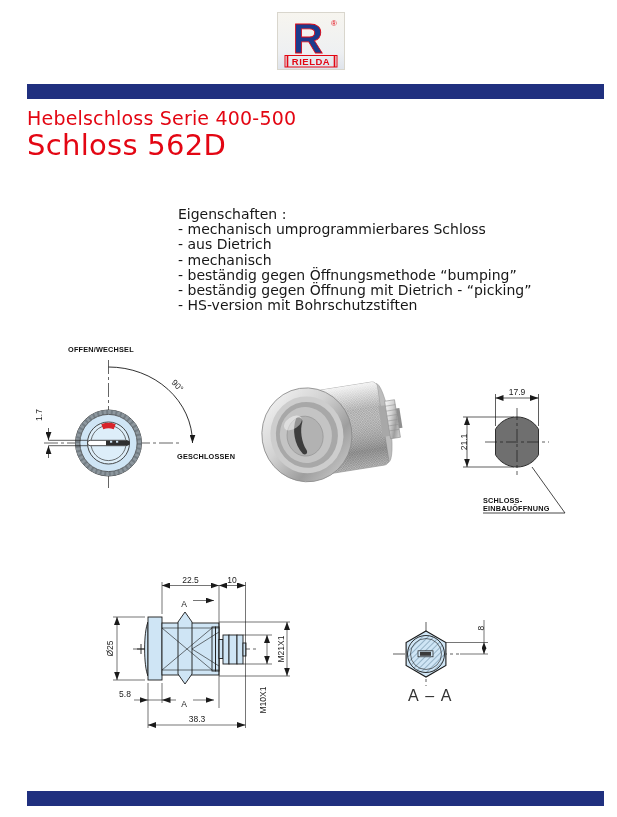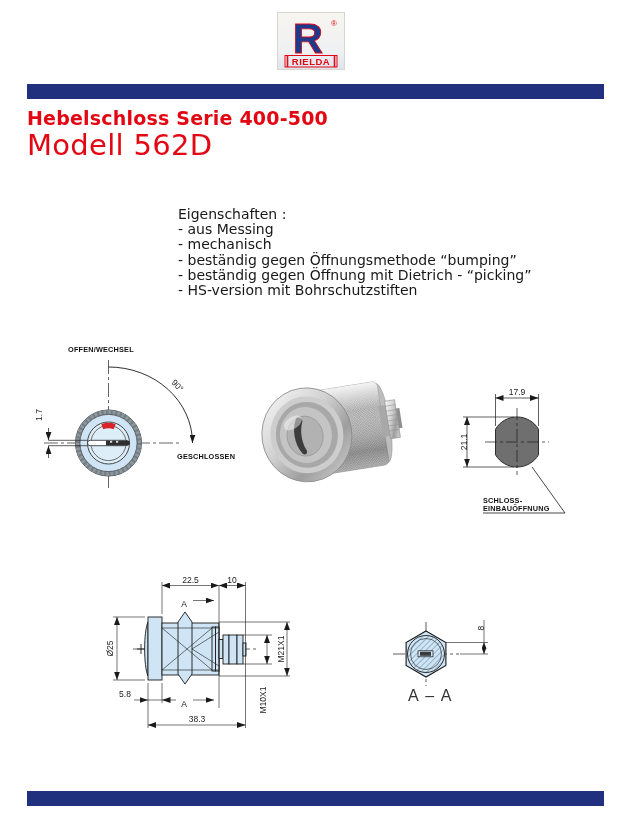--- a/index.html
+++ b/index.html
@@ -4,21 +4,21 @@
 <style>
   html,body{margin:0;padding:0;background:#ffffff;}
   .page{position:relative;width:617px;height:817px;background:#fff;overflow:hidden;
         font-family:"DejaVu Sans",sans-serif;}
   .bar{position:absolute;left:27px;width:577px;height:15px;background:#20307f;}
   .bar.top{top:84px;}
   .bar.bottom{top:791px;}
   .logo{position:absolute;left:277px;top:12px;width:66px;height:56px;
         background:linear-gradient(180deg,#f7f5ef 0%,#eef0f2 70%,#dfe4ec 100%);
         border:1px solid #d9d6cd;}
-  .h-series{position:absolute;left:27px;top:107px;font-size:19px;font-weight:700;
+  .h-series{position:absolute;left:27px;top:107px;font-size:19px;font-weight:400;
         color:#e30613;letter-spacing:0.2px;}
   .h-model{position:absolute;left:27px;top:128px;font-size:29px;font-weight:500;
         color:#e30613;letter-spacing:0.3px;}
   .props{position:absolute;left:178px;top:207px;font-size:14px;line-height:15.2px;
         color:#171717;font-weight:500;}
   .props div{white-space:pre;}
   .fig{position:absolute;}
   svg text{font-family:"Liberation Sans","DejaVu Sans",sans-serif;}
   .dimtxt{font-size:8.5px;fill:#222;}
   .lbltxt{font-size:7.3px;font-weight:700;fill:#111;letter-spacing:0.2px;}
@@ -37,25 +37,26 @@
       <line x1="9.5" y1="42.5" x2="9.5" y2="54" stroke="#e30613" stroke-width="1.6"></line>
       <line x1="56.5" y1="42.5" x2="56.5" y2="54" stroke="#e30613" stroke-width="1.6"></line>
       <text x="33" y="51.5" text-anchor="middle" font-size="9.5" font-weight="bold" fill="#e30613" letter-spacing="0.5">RIELDA</text>
     </svg>
   </div>
 
   <div class="bar top"></div>
   <div class="bar bottom"></div>
 
   <div class="h-series">Hebelschloss Serie 400-500</div>
-  <div class="h-model">Modell 562D</div>
+  <div class="h-model">Schloss 562D</div>
 
   <div class="props">
     <div>Eigenschaften :</div>
-    <div>- aus Messing</div>
+    <div>- mechanisch umprogrammierbares Schloss</div>
+    <div>- aus Dietrich</div>
     <div>- mechanisch</div>
     <div>- beständig gegen Öffnungsmethode “bumping”</div>
     <div>- beständig gegen Öffnung mit Dietrich - “picking”</div>
     <div>- HS-version mit Bohrschutzstiften</div>
   </div>
 
   <svg class="fig" style="left:30px;top:340px;" width="205" height="152" viewBox="0 0 205 152">
     <defs>
       <marker id="R_ae" markerWidth="9" markerHeight="6" refX="8.5" refY="3" orient="auto" markerUnits="userSpaceOnUse">
         <path d="M0 0 L8.5 3 L0 6 Z" fill="#1a1a1a"></path>

